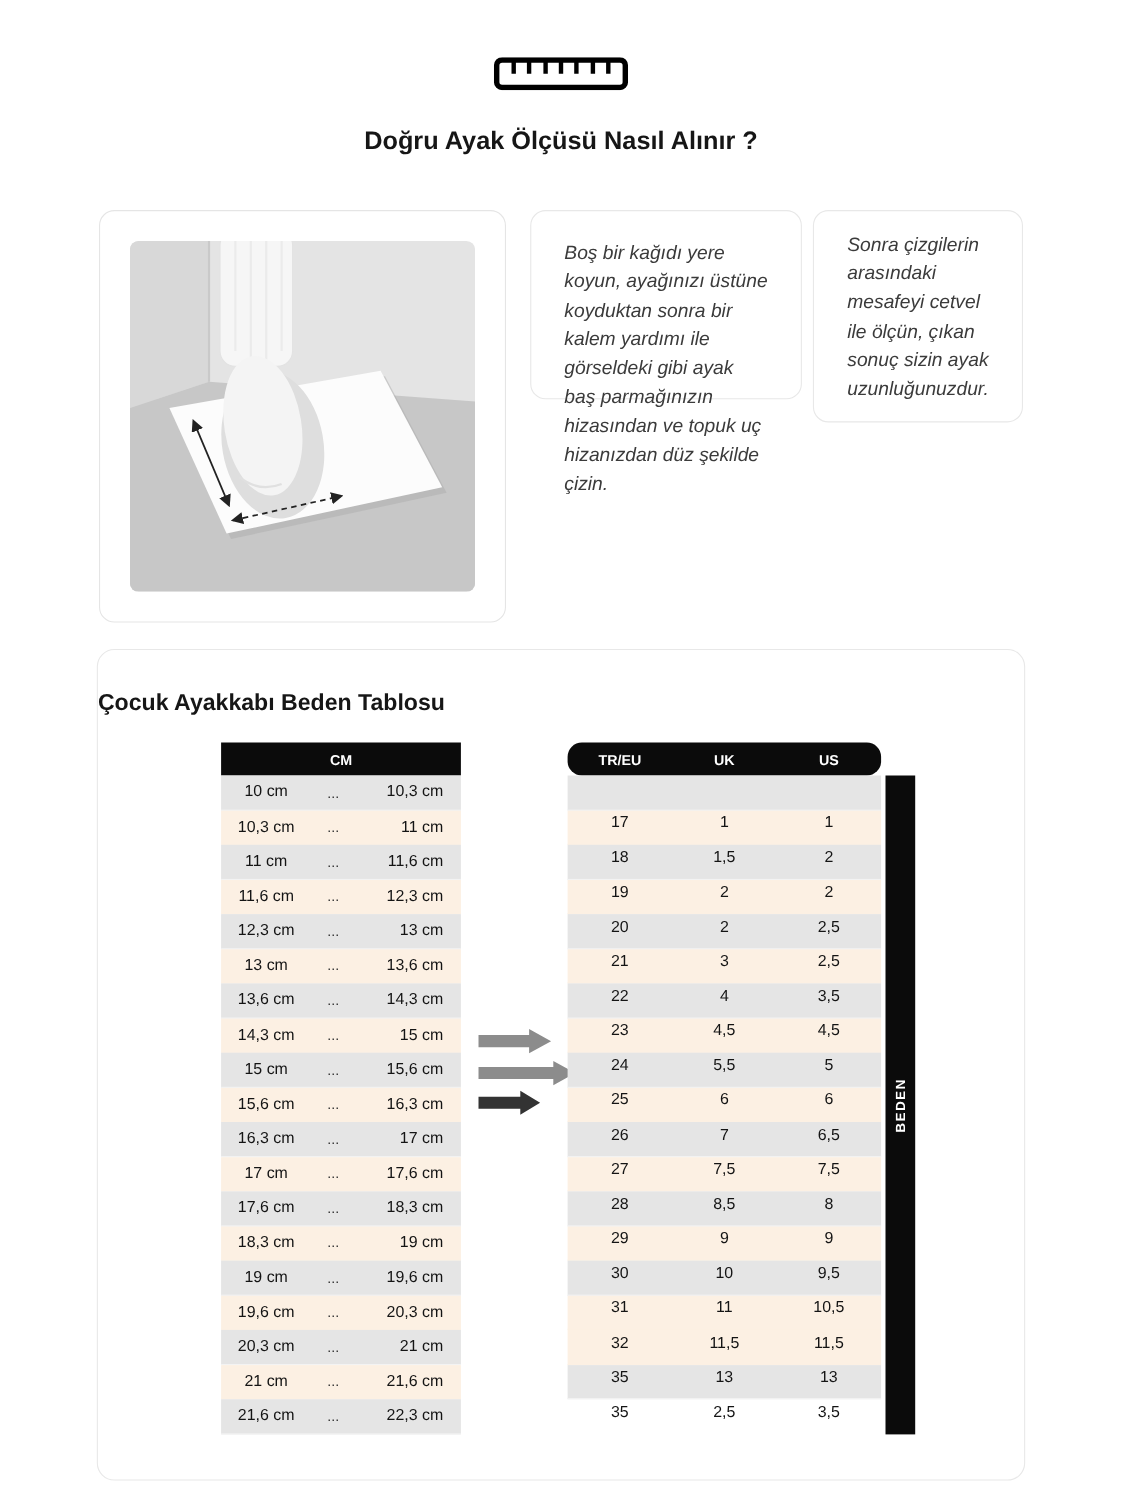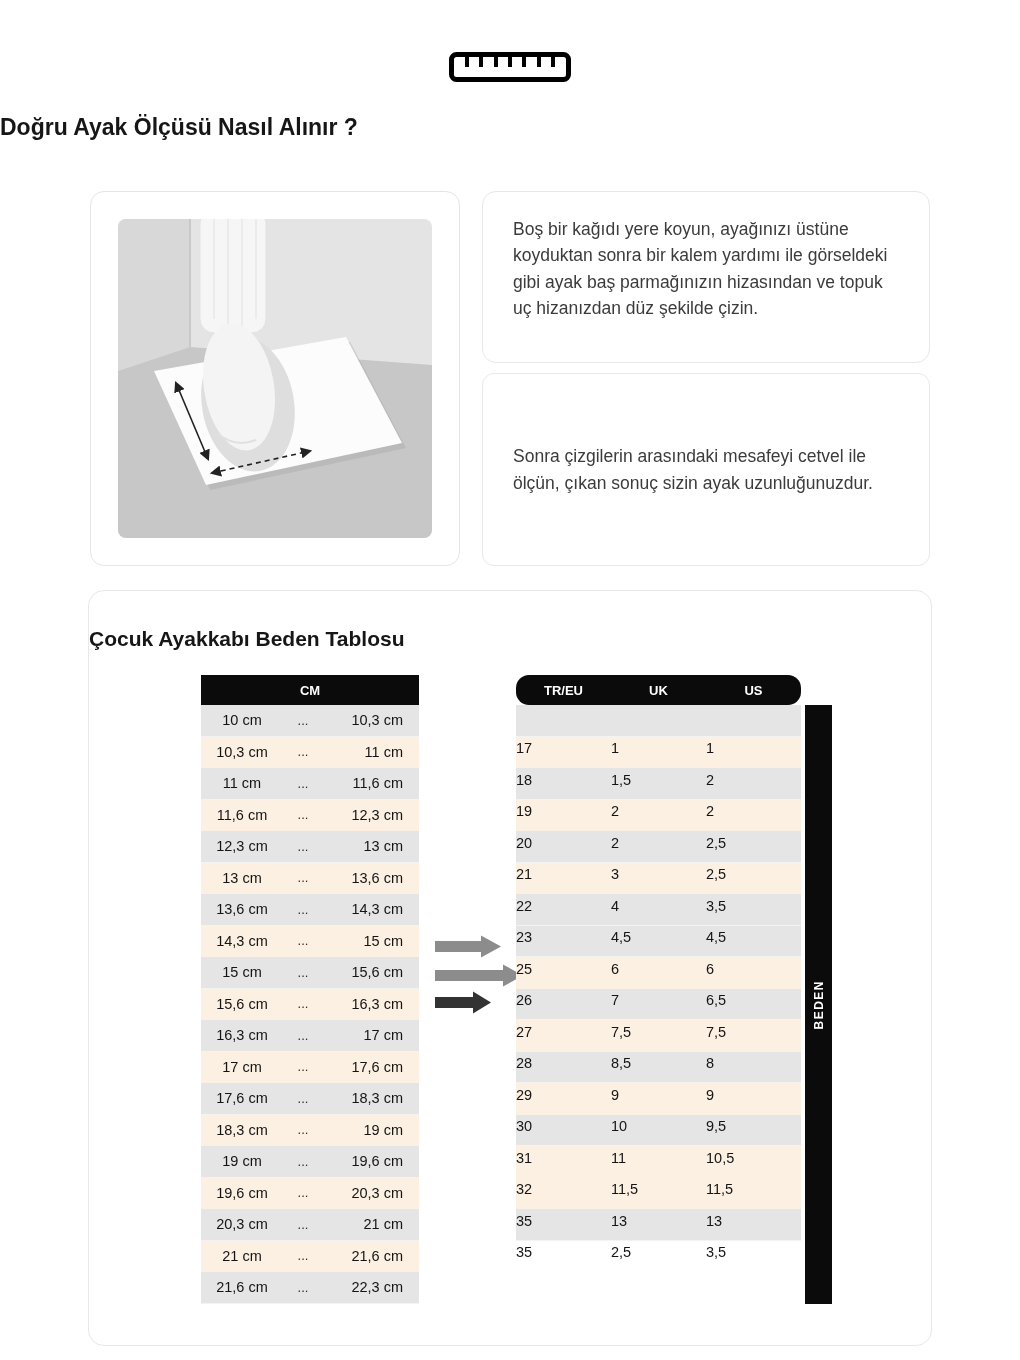--- a/index.html
+++ b/index.html
@@ -3,51 +3,51 @@
 <meta charset="utf-8">
 <style>
   * { margin:0; padding:0; box-sizing:border-box; }
   html, body { background:#ffffff; }
   body {
     width:1020px; height:1360px; position:relative; overflow:hidden;
     font-family:"Liberation Sans", sans-serif; color:#1a1a1a;
   }
   .ruler-wrap { display:flex; justify-content:center; padding-top:52px; }
   .ruler-wrap svg { width:122px; height:30px; }
-  .page-title { font-size:23px; font-weight:bold; color:#161616; margin-top:32px; }
+  .page-title { text-align:center; font-size:23px; font-weight:bold; color:#161616; margin-top:32px; }
 
   .top-section { display:flex; gap:22px; margin:50px 90px 0; }
   .photo-card { flex:0 0 370px; width:370px; height:375px; border:1px solid #e5e5e5; border-radius:14px; padding:27px; background:#fff; }
   .photo { width:100%; height:100%; border-radius:8px; overflow:hidden; }
   .photo svg { width:100%; height:100%; display:block; }
-  .instruction-col { flex:1; display:flex; flex-direction:column; gap:10px; }
+  .instruction-col { flex:1; display:flex; flex-direction:row; gap:10px;font-style:italic; }
   .instruction-card { border:1px solid #e8e8e8; border-radius:14px; background:#fff; padding:24px 30px; font-size:17.5px; line-height:1.5; color:#3b3b3b; }
   .instruction-card.first { height:172px; }
-  .instruction-card.second { height:193px; display:flex; align-items:center;border-radius:12px; }
+  .instruction-card.second { height:193px; display:flex; align-items:center; }
 
   .table-card { margin:24px 88px 0; border:1px solid #e8e8e8; border-radius:16px; background:#fff; padding:36px 0 40px; }
   .table-title { font-size:21px; font-weight:bold; color:#161616; }
   .table-area { position:relative; height:630px; margin-top:24px; }
 
   .thead { height:30px; background:var(--table-header-bg, #0b0b0b); color:#fff; font-size:13px; font-weight:bold; }
   .cm-table { position:absolute; left:112px; top:0; width:218px; }
   .cm-table .thead { display:flex; align-items:center; justify-content:center; }
 
   .trow { height:31.5px; display:grid; align-items:center; font-size:14.5px; color:#141414; background:#e5e5e5; border-bottom:1px solid #f3f3f3; }
   .trow.alt { background:var(--row-alt, #fcf0e3); border-bottom-color:var(--row-alt, #fcf0e3); }
   .cm-row { grid-template-columns:82px 1fr 96px; }
   .cm-from { text-align:center; }
   .cm-dots { text-align:center; font-size:13px; color:#2e2e2e; }
   .cm-to { text-align:right; padding-right:16px; }
 
   .size-table { position:absolute; left:427px; top:0; width:285px; }
   .size-table .thead { display:grid; grid-template-columns:1fr 1fr 1fr; align-items:center;border-radius:13px; }
   .size-table .thead span { text-align:center; }
   .size-row { grid-template-columns:1fr 1fr 1fr; }
-  .size-row span { text-align:left;margin-top:35px; }
+  .size-row span { text-align:center;margin-top:35px; }
 
   .beden-bar { position:absolute; left:716px; top:30px; width:27px; height:599px; background:var(--table-header-bg, #0b0b0b); display:flex; align-items:center; justify-content:center; }
   .beden-bar span { color:#fff; font-size:12px; font-weight:bold; letter-spacing:1.5px; writing-mode:vertical-rl; transform:rotate(180deg); }
 
   .arrows { position:absolute; left:344px; top:257px; width:92px; height:84px; }
   .arrows svg { width:100%; height:100%; display:block; }
   .arrow-gray { fill:var(--arrow-gray, #8c8c8c); }
   .arrow-dark { fill:var(--arrow-dark, #333333); }
 </style>
 </head>
@@ -256,20 +256,25 @@
           <div class="trow size-row alt">
             <span>22</span>
             <span>4</span>
             <span>3,5</span>
           </div>
           <div class="trow size-row">
             <span>23</span>
             <span>4,5</span>
             <span>4,5</span>
           </div>
+          <div class="trow size-row alt">
+            <span>24</span>
+            <span>5,5</span>
+            <span>5</span>
+          </div>
           <div class="trow size-row">
             <span>25</span>
             <span>6</span>
             <span>6</span>
           </div>
           <div class="trow size-row alt">
             <span>26</span>
             <span>7</span>
             <span>6,5</span>
           </div>

